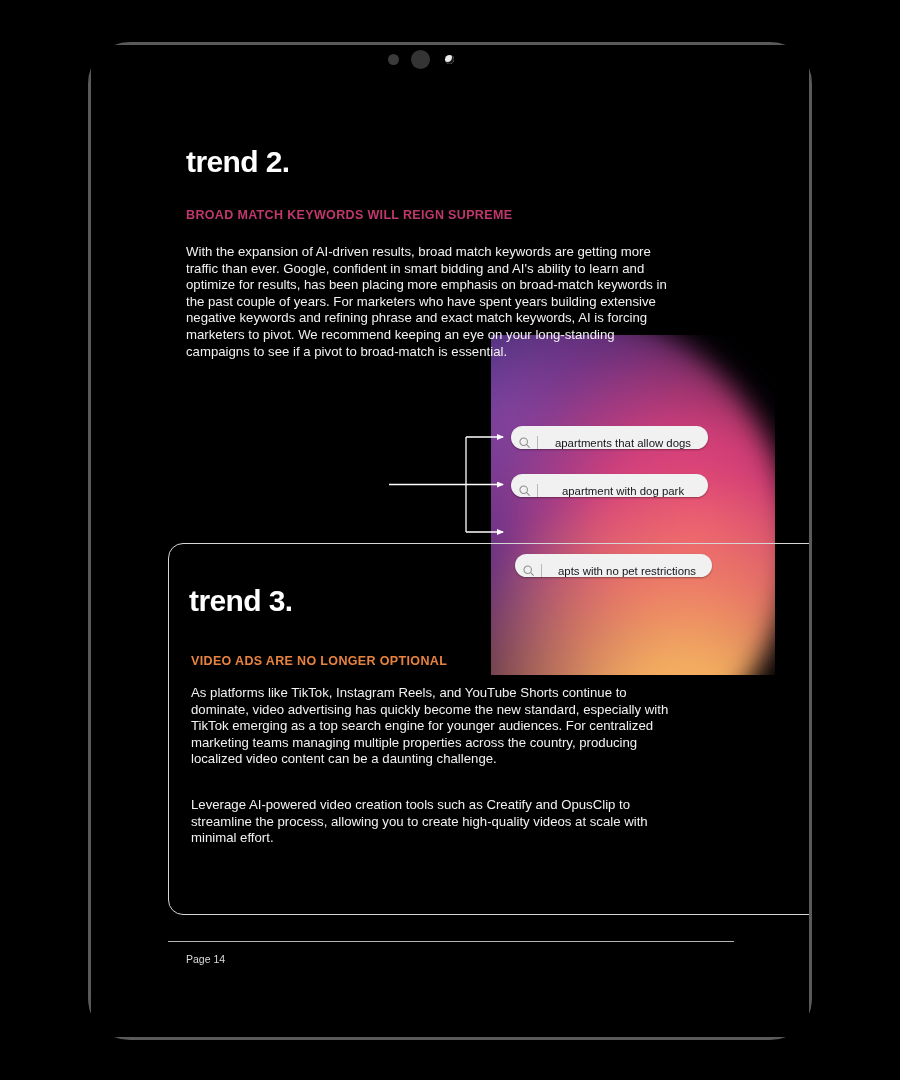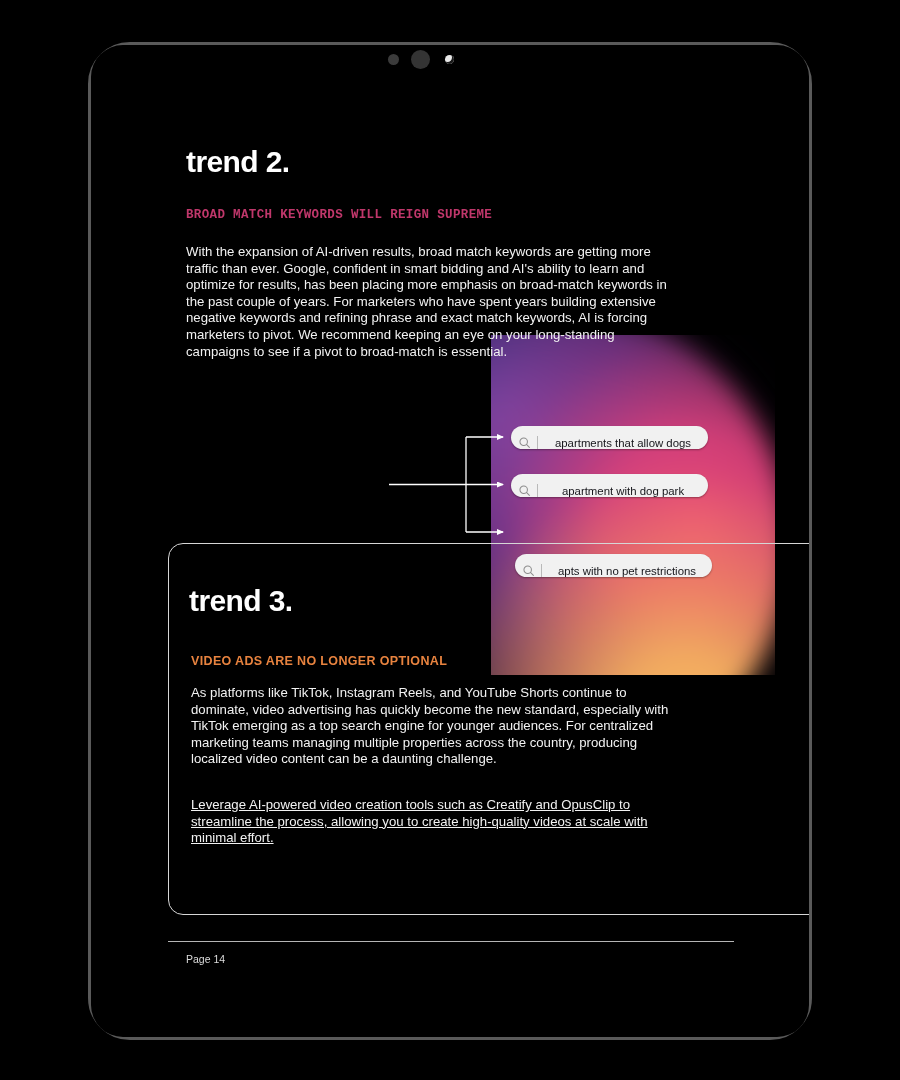--- a/index.html
+++ b/index.html
@@ -27,21 +27,21 @@
     border: 3px solid #5a5a5a;
     border-radius: 42px;
     background: #000;
   }
 
   #device-screen {
     position: absolute;
     left: 0; top: 0;
     width: 718px;
     height: 992px;
-    border-radius: 32px;
+    border-radius: 22px;
     background: #000;
     overflow: hidden;
   }
 
   
   .cam-dot {
     position: absolute;
     border-radius: 50%;
   }
   #cam-dot-small-left {
@@ -109,21 +109,21 @@
     color: #ffffff;
     font-size: 30px;
     font-weight: 700;
     letter-spacing: -0.6px;
   }
   .eyebrow {
     font-size: 12.5px;
     font-weight: 700;
     letter-spacing: 0.35px;
   }
-  #trend2-eyebrow { color: #c0376b; font-family: Liberation Mono, monospace; }
+  #trend2-eyebrow { color: #c0376b; }
   #trend3-eyebrow { color: #e8833f; }
 
   .body-copy {
     color: #f2f2f2;
     font-size: 13.2px;
     line-height: 16.6px;
     font-weight: 400;
   }
 
   
@@ -199,21 +199,21 @@
     left: 77px;
     top: 498px;
     width: 656px;
     height: 372px;
     border: 1px solid #d6d6d6;
     border-radius: 15px;
   }
   #trend3-title { position: absolute; left: 20px; top: 40px; }
   #trend3-eyebrow { position: absolute; left: 22px; top: 110px; }
   #trend3-body-1 { position: absolute; left: 22px; top: 141px; width: 492px; }
-  #trend3-body-2 { position: absolute; left: 22px; top: 253px; width: 492px; text-decoration: underline; }
+  #trend3-body-2 { position: absolute; left: 22px; top: 253px; width: 492px; }
 
   
   #footer-rule {
     position: absolute;
     left: 77px;
     top: 896px;
     width: 566px;
     height: 1px;
     background: #b5b5b5;
   }

